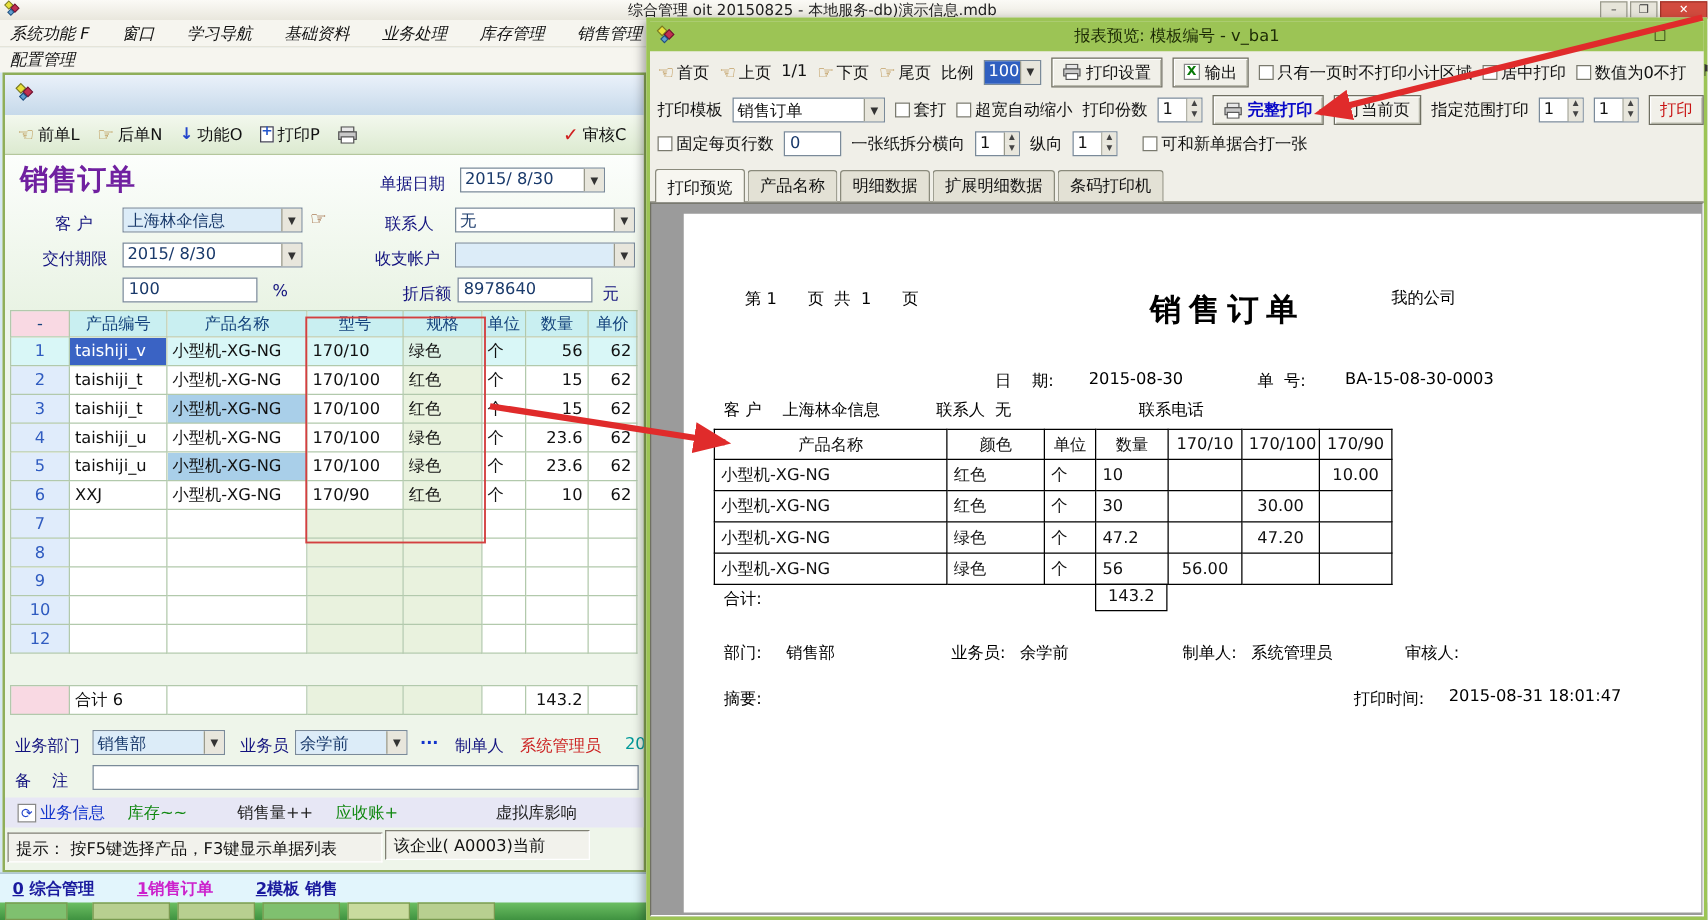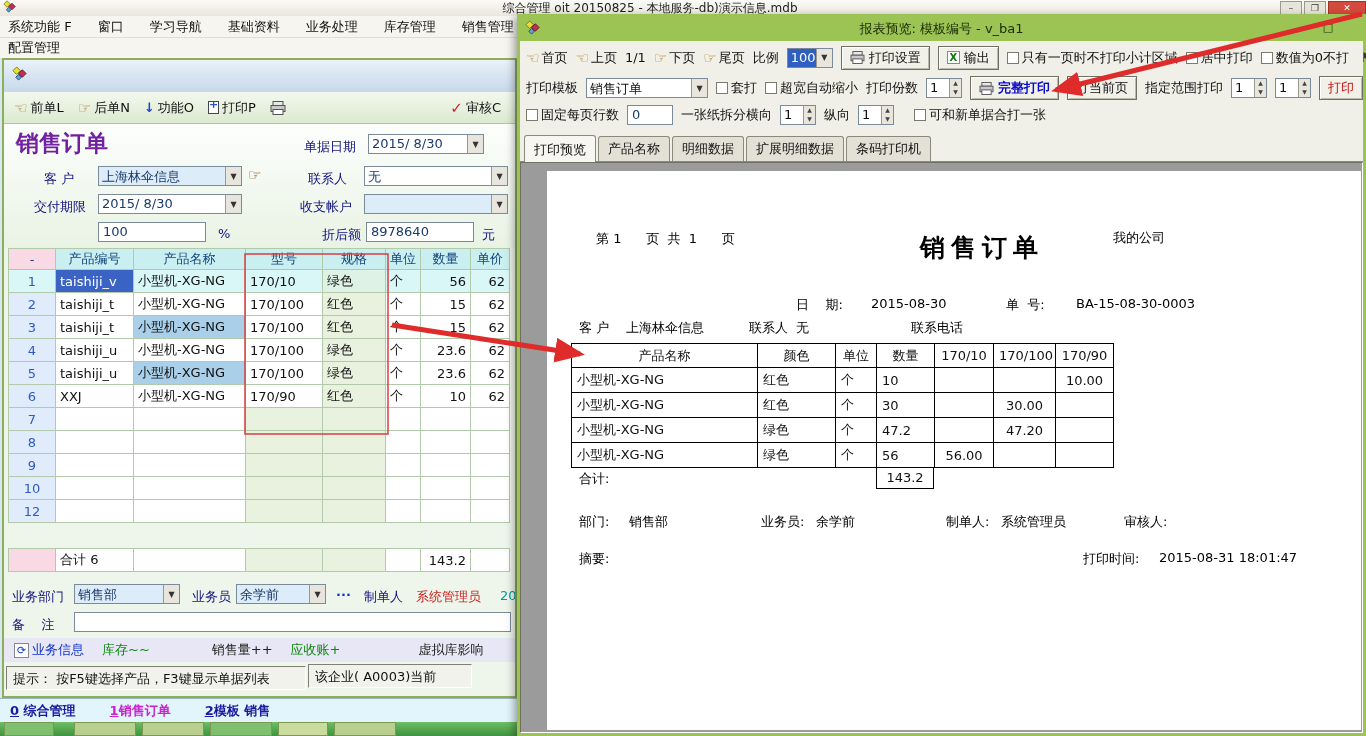--- a/index.html
+++ b/index.html
@@ -27,21 +27,21 @@
   .mw-titlebar { left:0; top:0; width:1366px; height:16px; background:linear-gradient(#fbfaf6,#e9e7dd);
                  display:flex; align-items:center; font-size:12px; color:#222; }
   .mw-title { position:absolute; left:440px; width:420px; text-align:center; }
   .winbtns { position:absolute; right:0; top:1px; display:flex; }
   .wbtn { width:22px; height:14px; margin-left:2px; background:#e7e5da; border:1px solid #9a9a8c;
           font-size:9px; line-height:12px; text-align:center; color:#333; }
   .wbtn.close { width:38px; background:#d24b3e; color:#fff; border-color:#a03328; }
   .menubar { left:0; top:16px; width:1366px; height:22px; background:#f6f5ef; display:flex; align-items:center;
              gap:26px; padding-left:8px; border-bottom:1px solid #e0ded2; }
   .menubar2 { left:0; top:38px; width:1366px; height:20px; background:#f6f5ef; display:flex; align-items:center; padding-left:8px; }
-  .menu-item { white-space:nowrap; }
+  .menu-item { white-space:nowrap;font-style:italic; }
 
   
   .child { left:2px; top:58px; width:515px; height:640px; border:2px solid #8fae5a; background:#eef5ea; overflow:hidden; }
   .strip { left:0; top:0; width:511px; height:32px; background:linear-gradient(#eaf1fa,#c6d9ea); }
   .ctoolbar { left:0; top:32px; width:511px; height:32px; background:linear-gradient(#f3f8ee,#dcead0);
               border-bottom:1px solid #b4c79c; display:flex; align-items:center; gap:14px; padding-left:10px; }
   .tool-item { display:inline-flex; align-items:center; gap:3px; white-space:nowrap; }
   .hand { color:#b08030; font-size:15px; }
   .blue-arrow { color:#2244cc; font-weight:bold; }
   .redcheck { color:#d02020; font-weight:bold; font-size:15px; }
@@ -409,21 +409,21 @@
 
     <span class="abs flabel pre" style="left:8px;top:556px">备    注</span>
     <span class="abs fieldbox" style="left:70px;top:552px;width:437px"></span>
 
     <div class="abs links-row" style="left:0;top:578px;width:511px;height:24px">
       <span class="tool-item">
           <span class="refresh-ic">⟳</span>
           <span class="lnk-blue">业务信息</span>
         </span>
       <span class="lnk-green">库存~~</span>
-      <span class="lnk-dark" style="margin-left:44px">销售量++</span>
+      <span class="lnk-dark" style="margin-left:22px">销售量++</span>
       <span class="lnk-green">应收账+</span>
       <span class="lnk-dark" style="margin-left:60px">虚拟库影响</span>
     </div>
 
     <div class="abs statusbar-seg" style="left:2px;top:606px;width:300px">提示： 按F5键选择产品，F3键显示单据列表</div>
     <div class="abs statusbar-seg" style="left:304px;top:604px;width:164px">该企业( A0003)当前</div>
   </div>
 
   <div class="abs mditabs">
     <span class="mditab blue"><span class="digit">0</span> <span>综合管理</span></span>

